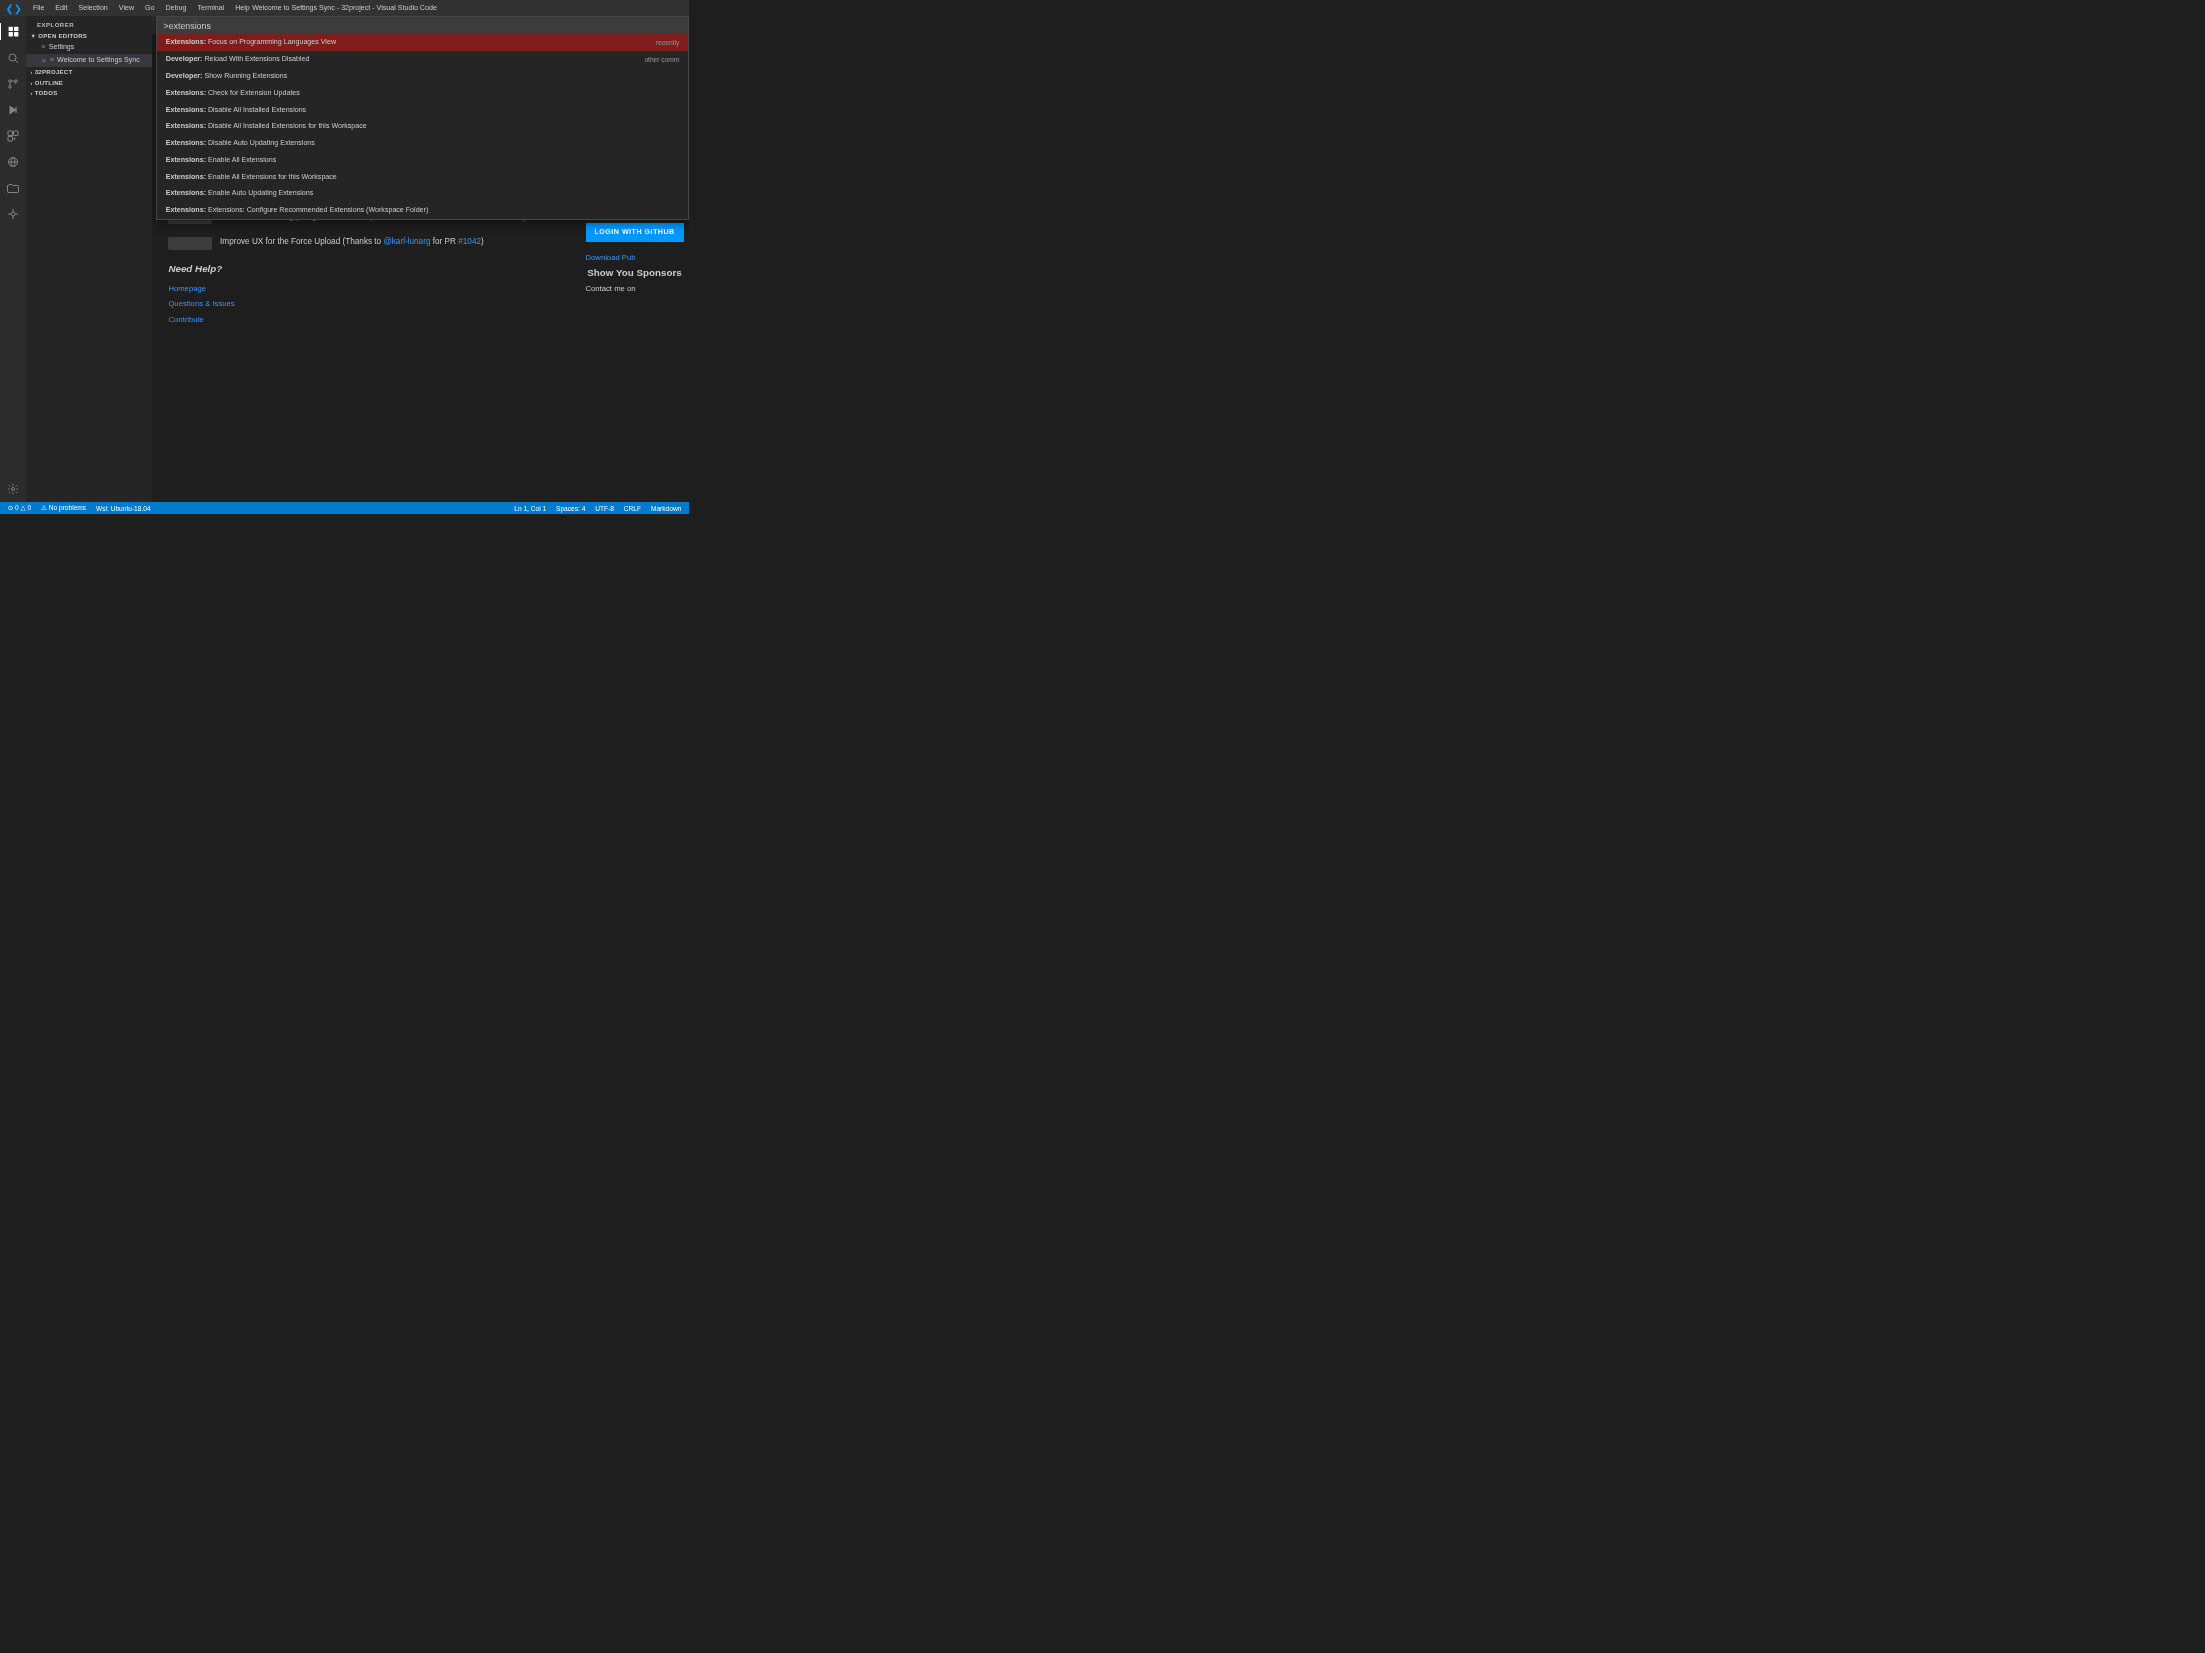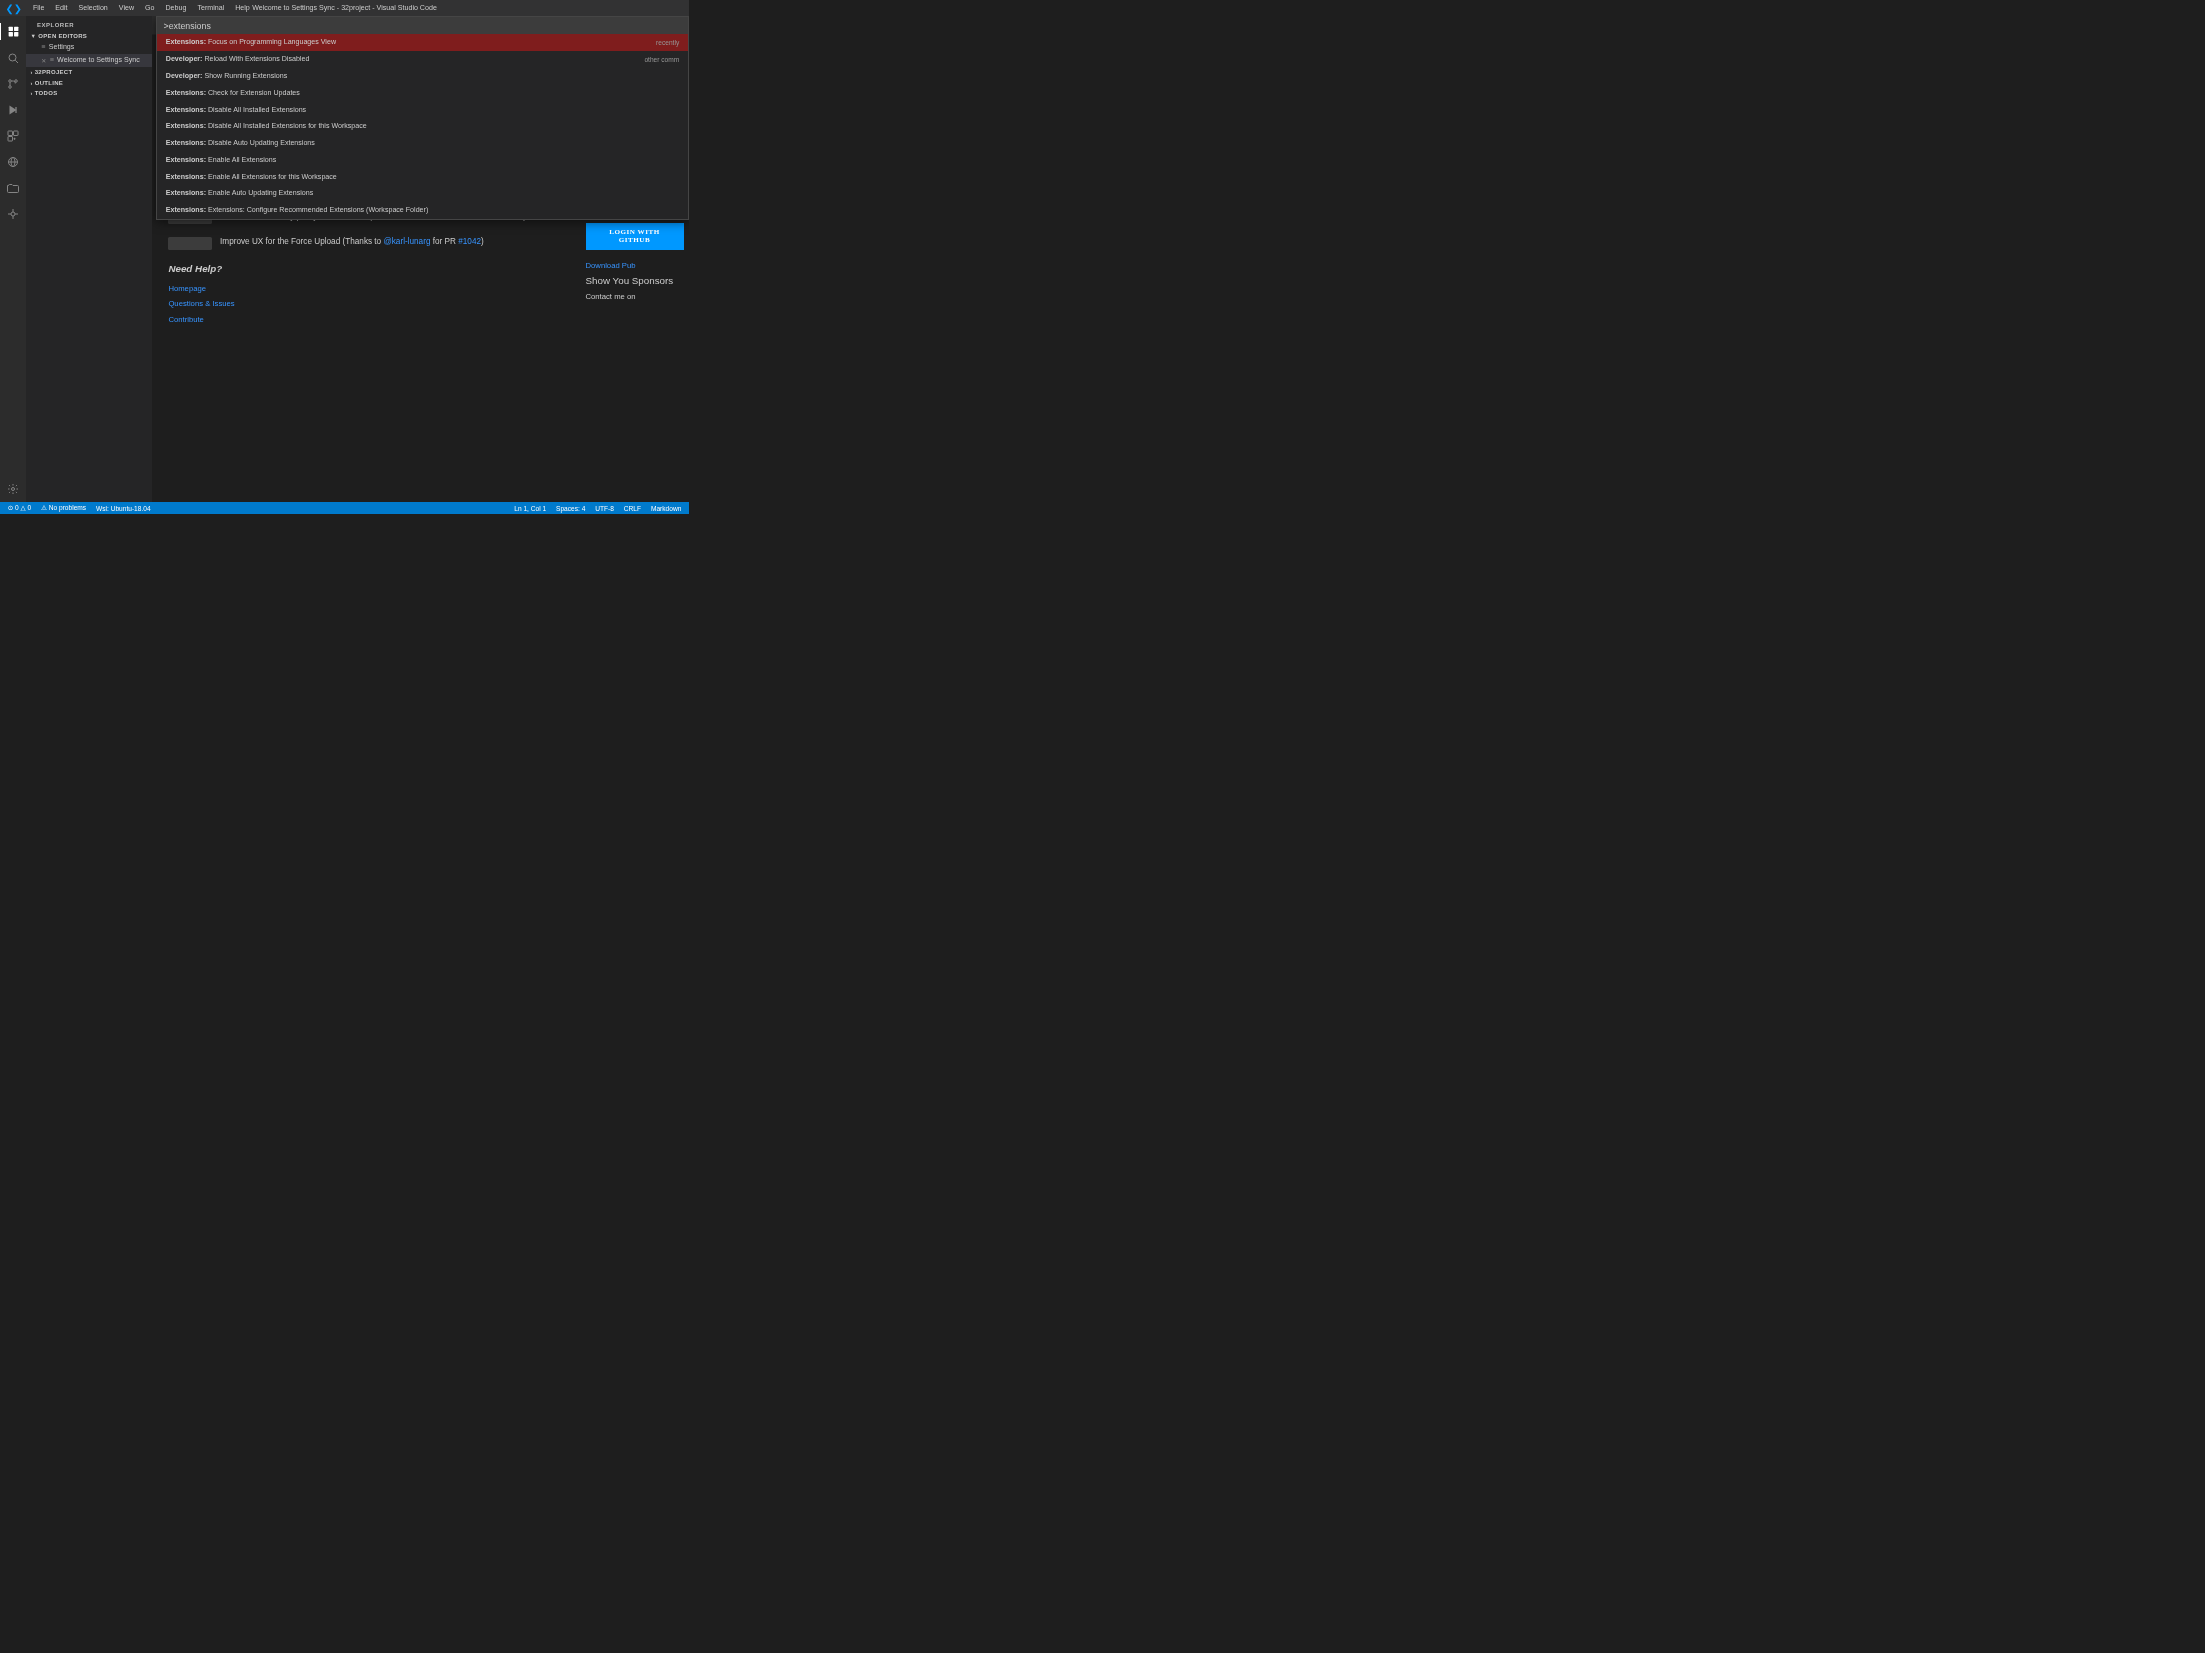--- a/index.html
+++ b/index.html
@@ -324,38 +324,38 @@
       font-size: 7.7px;
       color: #cccccc;
       margin-bottom: 8.8px;
     }
     .login-button {
       background: #0098ff;
       color: #ffffff;
       font-size: 7.1px;
       font-weight: 700;
       padding: 5.5px 8.8px;
-      text-align: center;
+      text-align: right;
       cursor: pointer;
       letter-spacing: 0.5px;
       text-transform: uppercase;
-      font-family: Liberation Serif, serif;
     }
     .download-pub-link {
       color: #3794ff;
       font-size: 7.7px;
       cursor: pointer;
       margin-top: 11px;
       display: block;
     }
     .show-sponsors {
       font-size: 9.8px;
-      font-weight: 400;
+      font-weight: 700;
       color: #cccccc;
       margin-top: 5.5px;
+      text-align: center;
     }
     .contact-text {
       font-size: 7.7px;
       color: #cccccc;
       margin-top: 5.5px;
     }
 
     
     .status-bar {
       height: 12px;

